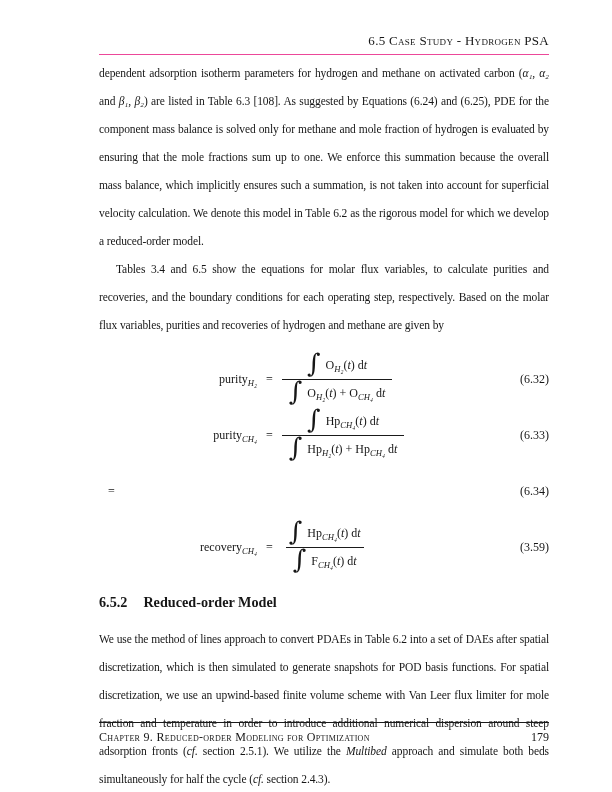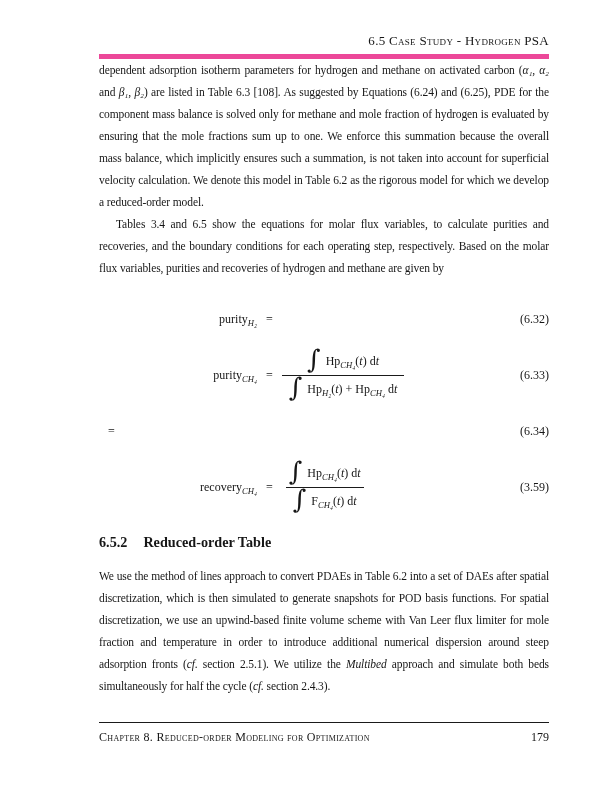--- a/index.html
+++ b/index.html
@@ -10,34 +10,34 @@
     background: #ffffff;
     color: #161616;
     font-family: "Liberation Serif", "DejaVu Serif", serif;
     overflow: hidden;
   }
   
   .header {
     position: absolute;
     left: 99px; right: 63px; top: 33px;
     text-align: right;
-    border-bottom: 5px solid #ec4899;
+    border-bottom: 1px solid #ec4899;
     padding-bottom: 5px;
     font-size: 13px;
     font-variant: small-caps;
     letter-spacing: 0.3px;
     white-space: nowrap;
   }
   
   .content { position: absolute; left: 99px; right: 63px; top: 59px; }
   .para {
     margin: 0;
     text-align: justify;
     font-size: 11.5px;
-    line-height: 22px;
+    line-height: 28px;
     letter-spacing: -0.1px;
   }
   .para.indent { text-indent: 17px; }
   
   .equations { margin-top: 12px; font-size: 12px; }
   .eqrow { position: relative; display: flex; align-items: center; height: 56px; }
   .eq-lhs { width: 158px; text-align: right; white-space: nowrap; }
   .eq-rel { padding: 0 9px; }
   .frac { display: inline-flex; flex-direction: column; align-items: center; }
   .fnum, .fden {
@@ -97,20 +97,24 @@
 
     <p class="para">dependent adsorption isotherm parameters for hydrogen and methane on activated carbon (<i>α₁</i>, <i>α₂</i> and <i>β₁</i>, <i>β₂</i>) are listed in Table 6.3 [108]. As suggested by Equations (6.24) and (6.25), PDE for the component mass balance is solved only for methane and mole fraction of hydrogen is evaluated by ensuring that the mole fractions sum up to one. We enforce this summation because the overall mass balance, which implicitly ensures such a summation, is not taken into account for superficial velocity calculation. We denote this model in Table 6.2 as the rigorous model for which we develop a reduced-order model.</p>
 
     <p class="para indent">Tables 3.4 and 6.5 show the equations for molar flux variables, to calculate purities and recoveries, and the boundary conditions for each operating step, respectively. Based on the molar flux variables, purities and recoveries of hydrogen and methane are given by</p>
 
     <div class="equations">
 
       <div class="eqrow">
         <span class="eq-lhs math">purity<sub>H₂</sub></span>
         <span class="eq-rel">=</span>
+        <span class="frac">
+          <span class="fnum math"><span class="intg">∫</span> O<sub>H₂</sub>(<i>t</i>) d<i>t</i></span>
+          <span class="fden math"><span class="intg">∫</span> O<sub>H₂</sub>(<i>t</i>) + O<sub>CH₄</sub> d<i>t</i></span>
+        </span>
         <span class="eq-no">(6.32)</span>
       </div>
 
       <div class="eqrow">
         <span class="eq-lhs math">purity<sub>CH₄</sub></span>
         <span class="eq-rel">=</span>
         <span class="frac">
           <span class="fnum math"><span class="intg">∫</span> Hp<sub>CH₄</sub>(<i>t</i>) d<i>t</i></span>
           <span class="fden math"><span class="intg">∫</span> Hp<sub>H₂</sub>(<i>t</i>) + Hp<sub>CH₄</sub> d<i>t</i></span>
         </span>
@@ -130,25 +134,25 @@
         <span class="frac">
           <span class="fnum math"><span class="intg">∫</span> Hp<sub>CH₄</sub>(<i>t</i>) d<i>t</i></span>
           <span class="fden math"><span class="intg">∫</span> F<sub>CH₄</sub>(<i>t</i>) d<i>t</i></span>
         </span>
         <span class="eq-no">(3.59)</span>
       </div>
 
     </div>
 
     <div class="section-heading">
-      <span class="sec-no">6.5.2</span><span>Reduced-order Table</span>
+      <span class="sec-no">6.5.2</span><span>Reduced-order Model</span>
     </div>
 
     <p class="para">We use the method of lines approach to convert PDAEs in Table 6.2 into a set of DAEs after spatial discretization, which is then simulated to generate snapshots for POD basis functions. For spatial discretization, we use an upwind-based finite volume scheme with Van Leer flux limiter for mole fraction and temperature in order to introduce additional numerical dispersion around steep adsorption fronts (<i>cf.</i> section 2.5.1). We utilize the <i>Multibed</i> approach and simulate both beds simultaneously for half the cycle (<i>cf.</i> section 2.4.3).</p>
 
   </div>
 
   <div class="footer">
-    <span class="footer-chapter">Chapter 8. Reduced-order Modeling for Optimization</span>
+    <span class="footer-chapter">Chapter 9. Reduced-order Modeling for Optimization</span>
     <span class="footer-page">179</span>
   </div>
 
 </div>
 
 </body></html>

